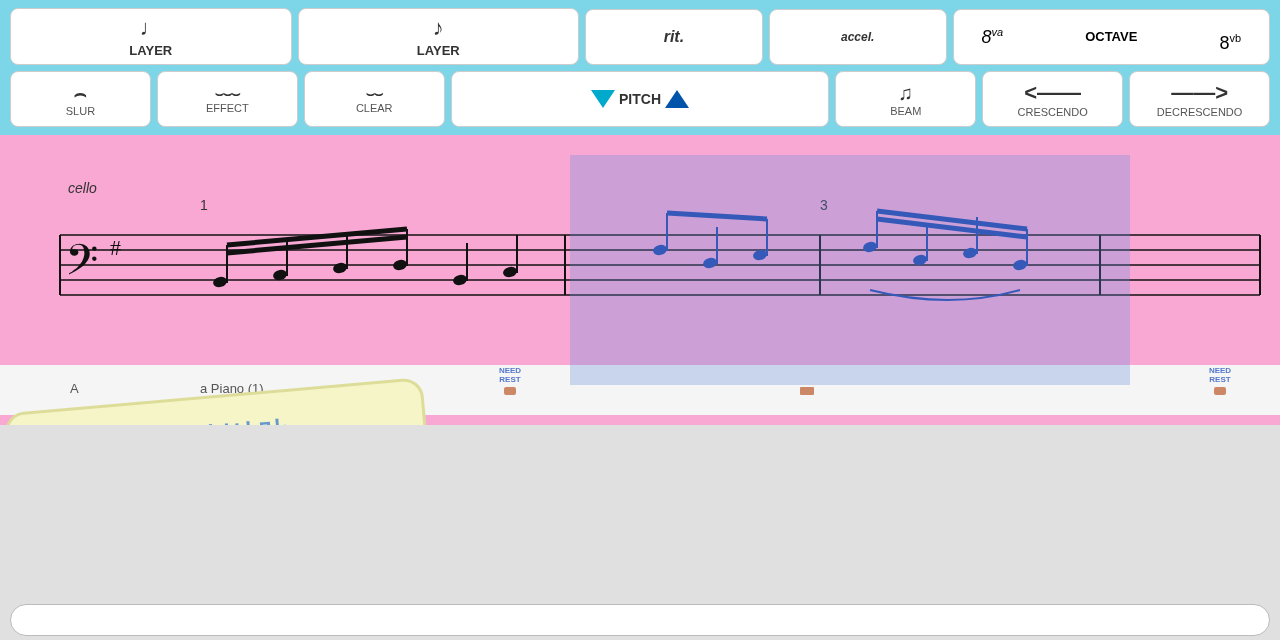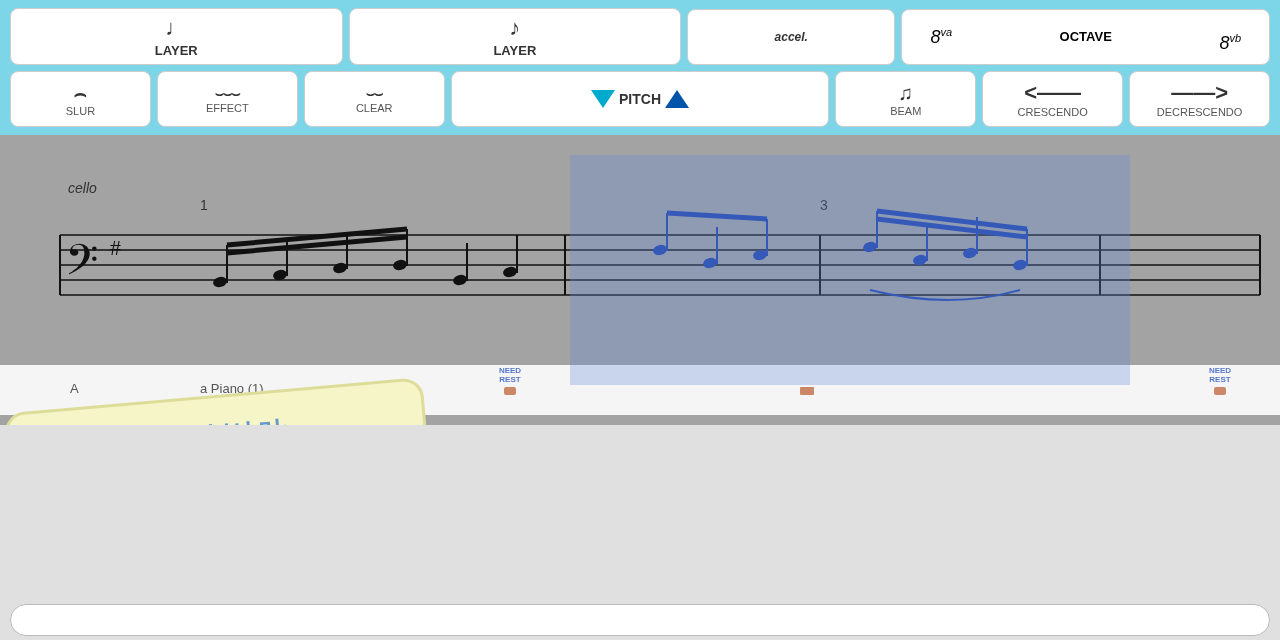--- a/index.html
+++ b/index.html
@@ -168,27 +168,30 @@
 
   <div class="toolbar-row">
     <div class="tb-btn layer-btn">
       <span class="icon" style="font-size:22px;">♩</span>
       <span>LAYER</span>
     </div>
     <div class="tb-btn layer-btn">
       <span class="icon" style="font-size:22px;">♪</span>
       <span>LAYER</span>
     </div>
+    <div class="tb-btn rit-btn">
+      <span style="font-style:italic; font-size:16px;">rit.</span>
+    </div>
     <div class="tb-btn accel-btn">
       <span style="font-style:italic; font-size:12px;">accel.</span>
     </div>
     <div class="octave-group">
       <span style="font-size:18px; font-style:italic;">8<sup style="font-size:11px;">va</sup></span>
       <span style="font-size:13px; font-weight:bold;">OCTAVE</span>
-      <span style="font-size:18px; font-style:italic;margin-top:12px;">8<sup style="font-size:11px;">vb</sup></span>
+      <span style="font-size:18px; margin-top:12px;">8<sup style="font-size:11px;">vb</sup></span>
     </div>
   </div>
 
   <div class="toolbar-row">
     <div class="tb-btn">
       <span style="font-size:20px;">⌢</span>
       <span class="label">SLUR</span>
     </div>
     <div class="tb-btn">
       <span style="font-size:14px; letter-spacing:-1px;">⌣⌣⌣</span>
@@ -212,21 +215,21 @@
       <span class="label">CRESCENDO</span>
     </div>
     <div class="tb-btn">
       <span style="font-size:22px; color:#333;">——&gt;</span>
       <span class="label">DECRESCENDO</span>
     </div>
   </div>
 
 </div>
 
-<div style="position:relative; background:#a3a3a3; height:290px; overflow:hidden;">
+<div style="position:relative; background:#f9a8d4; height:290px; overflow:hidden;">
 
   <div style="
     position:absolute; top:20px; left:570px; width:560px; height:230px;
     background:rgba(100,140,220,0.3); z-index:1; pointer-events:none;">
   </div>
 
   <svg class="score-svg" viewBox="0 0 1280 290" xmlns="http://www.w3.org/2000/svg">
 
     <text x="68" y="58" font-size="14" font-style="italic" fill="#333">cello</text>
 

